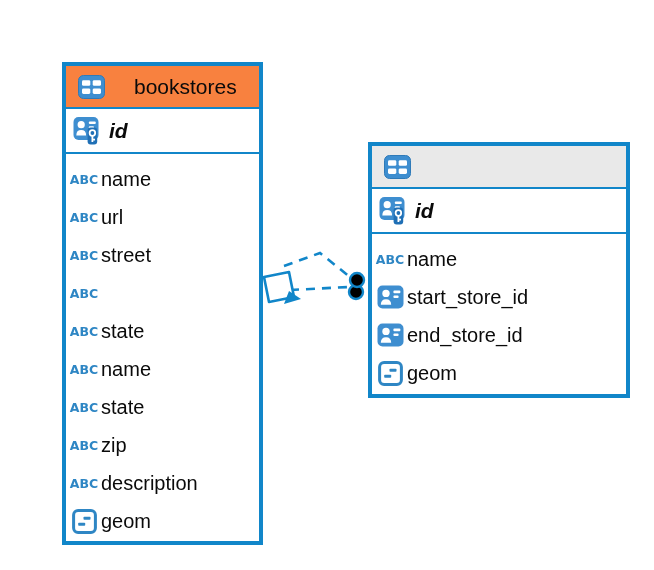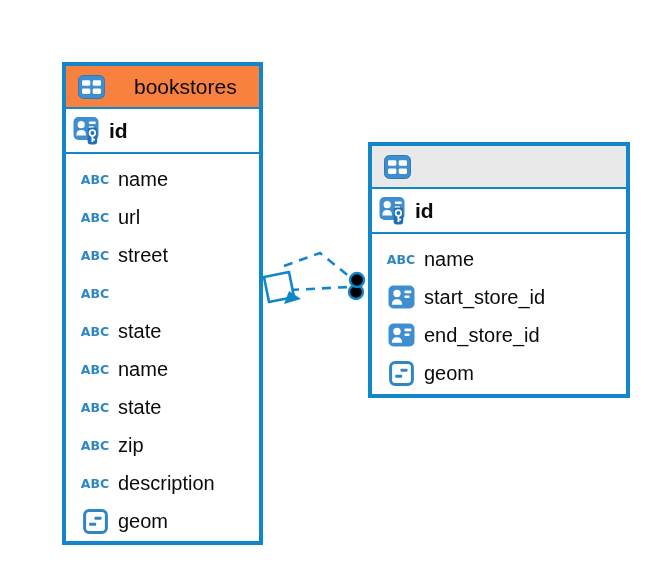--- a/index.html
+++ b/index.html
@@ -47,28 +47,28 @@
 
   .pk-row {
     height: 43px;
     display: flex;
     align-items: center;
     gap: 6px;
     padding-left: 3px;
     border-bottom: 2px solid var(--table-border);
     font-size: 21px;
     font-weight: 700;
+    font-style: italic;
   }
   .fields { padding-top: 6px; }
   .field-row {
     height: 38px;
     display: flex;
     align-items: center;
-    gap: 6px;
-    padding-left: 12px;
+    padding-left: 1px;
     font-size: 20px;
     white-space: nowrap;
   }
   .icon-cell {
     width: 34px;
     min-width: 34px;
     display: flex;
     align-items: center;
     justify-content: center;
   }

